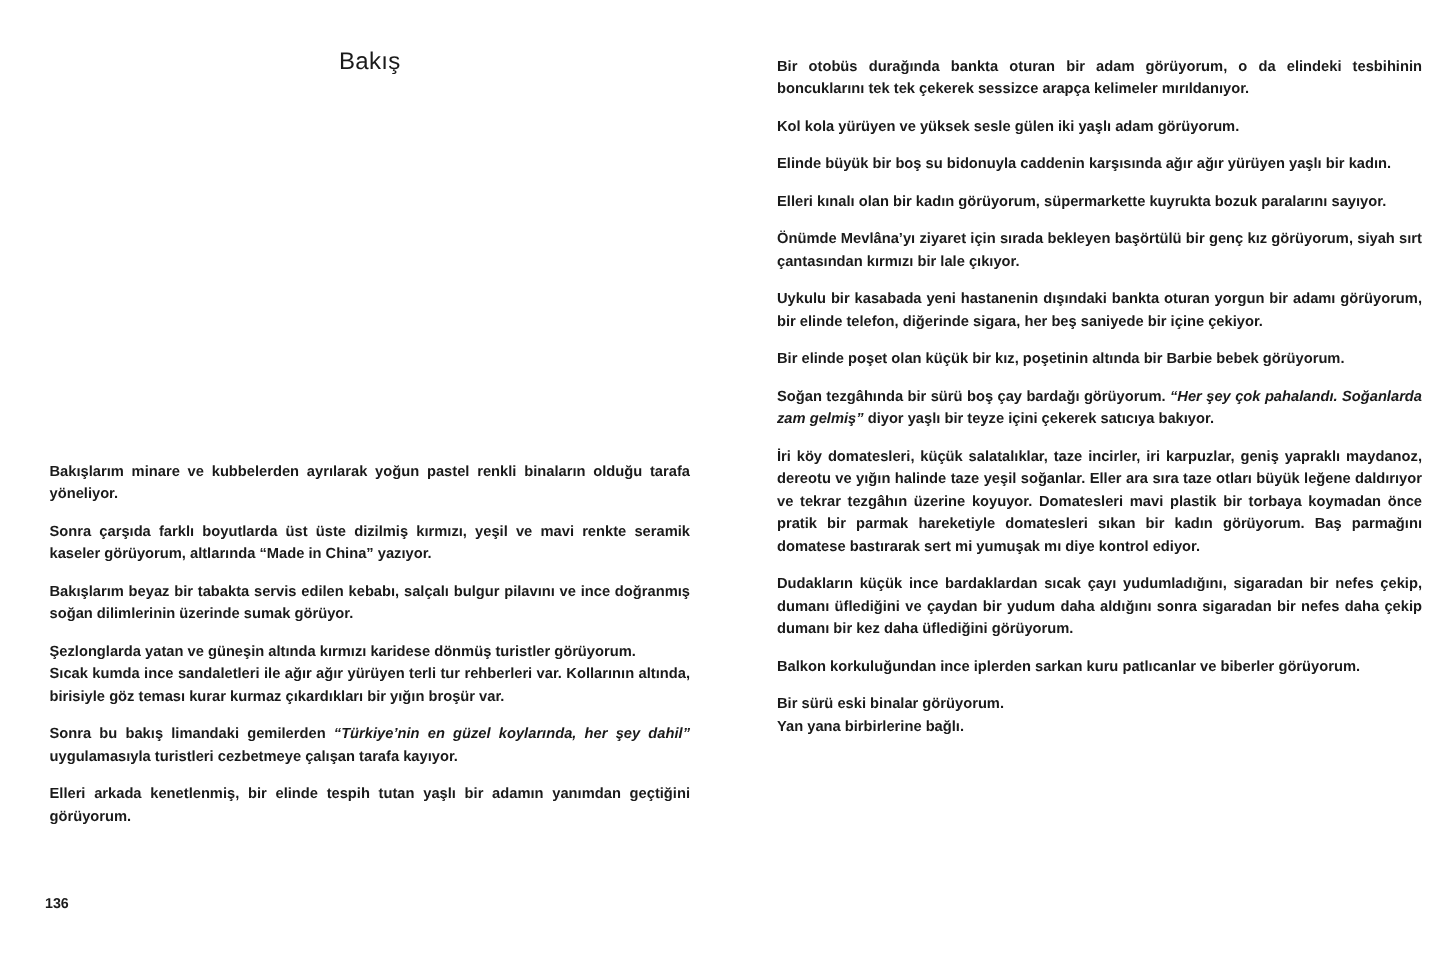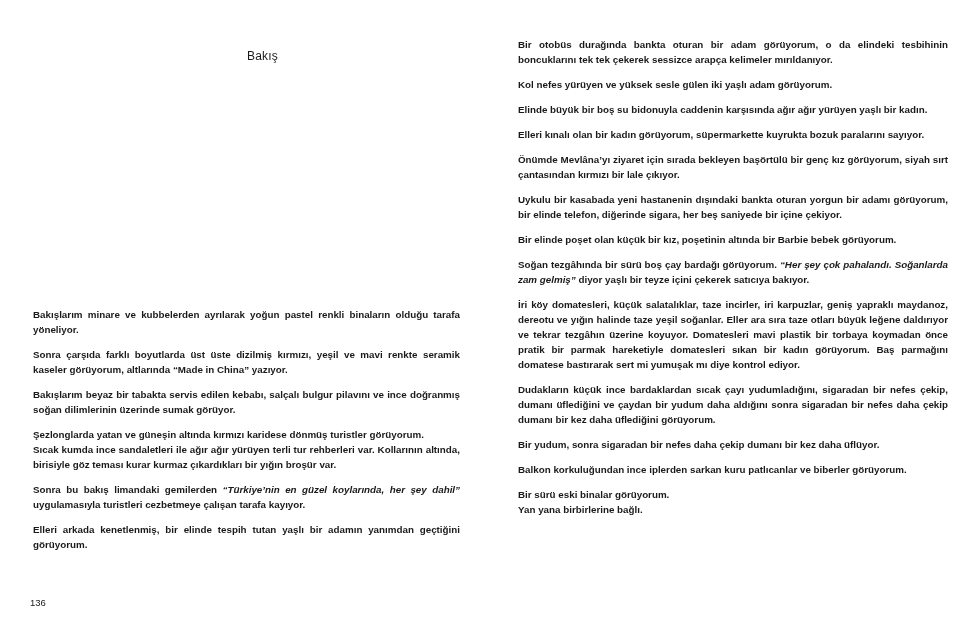--- a/index.html
+++ b/index.html
@@ -14,23 +14,23 @@
     width: 960px;
     height: 643px;
     background: #ffffff;
     overflow: hidden;
   }
   .chapter-title {
     position: absolute;
     top: 33px;
     left: 33px;
     width: 427px;
-    margin: 16px;
+    margin: 0;
     text-align: center;
-    font-size: 12px;
+    font-size: 16px;
     font-weight: normal;
     letter-spacing: 0.2px;
   }
   .page-body {
     position: absolute;
     font-weight: bold;
   }
   #left-body {
     top: 307px;
     left: 33px;
@@ -50,21 +50,21 @@
     -webkit-hyphens: auto;
   }
   .para:last-child { margin-bottom: 0; }
   .para em { font-style: italic; }
   .folio {
     position: absolute;
     top: 597px;
     font-size: 9.5px;
     line-height: 12px;
   }
-  .folio-left { left: 30px; }
+  .folio-left { left: 30px; font-weight: bold; }
   .folio-right { right: 31px; text-align: right; margin-top: 46px; }
 </style>
 </head>
 <body>
 
 <div class="spread">
 
   <section class="page">
     <h1 class="chapter-title">Bakış</h1>
     <div class="page-body" id="left-body">
@@ -74,29 +74,28 @@
         <p class="para">Şezlonglarda yatan ve güneşin altında kırmızı karidese dönmüş turistler görüyorum.<br>Sıcak kumda ince sandaletleri ile ağır ağır yürüyen terli tur rehberleri var. Kollarının altında, birisiyle göz teması kurar kurmaz çıkardıkları bir yığın broşür var.</p>
         <p class="para">Sonra bu bakış limandaki gemilerden <em>“Türkiye’nin en güzel koylarında, her şey dahil”</em> uygulamasıyla turistleri cezbetmeye çalışan tarafa kayıyor.</p>
         <p class="para">Elleri arkada kenetlenmiş, bir elinde tespih tutan yaşlı bir adamın yanımdan geçtiğini görüyorum.</p>
       </div>
     <div class="folio folio-left">136</div>
   </section>
 
   <section class="page">
     <div class="page-body" id="right-body">
         <p class="para">Bir otobüs durağında bankta oturan bir adam görüyorum, o da elindeki tesbihinin boncuklarını tek tek çekerek sessizce arapça kelimeler mırıldanıyor.</p>
-        <p class="para">Kol nefes yürüyen ve yüksek sesle gülen iki yaşlı adam görüyorum.</p>
+        <p class="para">Kol kola yürüyen ve yüksek sesle gülen iki yaşlı adam görüyorum.</p>
         <p class="para">Elinde büyük bir boş su bidonuyla caddenin karşısında ağır ağır yürüyen yaşlı bir kadın.</p>
         <p class="para">Elleri kınalı olan bir kadın görüyorum, süpermarkette kuyrukta bozuk paralarını sayıyor.</p>
         <p class="para">Önümde Mevlâna’yı ziyaret için sırada bekleyen başörtülü bir genç kız görüyorum, siyah sırt çantasından kırmızı bir lale çıkıyor.</p>
         <p class="para">Uykulu bir kasabada yeni hastanenin dışındaki bankta oturan yorgun bir adamı görüyorum, bir elinde telefon, diğerinde sigara, her beş saniyede bir içine çekiyor.</p>
         <p class="para">Bir elinde poşet olan küçük bir kız, poşetinin altında bir Barbie bebek görüyorum.</p>
         <p class="para">Soğan tezgâhında bir sürü boş çay bardağı görüyorum. <em>“Her şey çok pahalandı. Soğanlarda zam gelmiş”</em> diyor yaşlı bir teyze içini çekerek satıcıya bakıyor.</p>
         <p class="para">İri köy domatesleri, küçük salatalıklar, taze incirler, iri karpuzlar, geniş yapraklı maydanoz, dereotu ve yığın halinde taze yeşil soğanlar. Eller ara sıra taze otları büyük leğene daldırıyor ve tekrar tezgâhın üzerine koyuyor. Domatesleri mavi plastik bir torbaya koymadan önce pratik bir parmak hareketiyle domatesleri sıkan bir kadın görüyorum. Baş parmağını domatese bastırarak sert mi yumuşak mı diye kontrol ediyor.</p>
         <p class="para">Dudakların küçük ince bardaklardan sıcak çayı yudumladığını, sigaradan bir nefes çekip, dumanı üflediğini ve çaydan bir yudum daha aldığını sonra sigaradan bir nefes daha çekip dumanı bir kez daha üflediğini görüyorum.</p>
-        <p class="para">Bir yudum, sonra sigaradan bir nefes daha çekip dumanı bir kez daha üflüyor.</p>
         <p class="para">Balkon korkuluğundan ince iplerden sarkan kuru patlıcanlar ve biberler görüyorum.</p>
         <p class="para">Bir sürü eski binalar görüyorum.<br>Yan yana birbirlerine bağlı.</p>
       </div>
     <div class="folio folio-right">137</div>
   </section>
 
 </div>
 
 </body></html>

